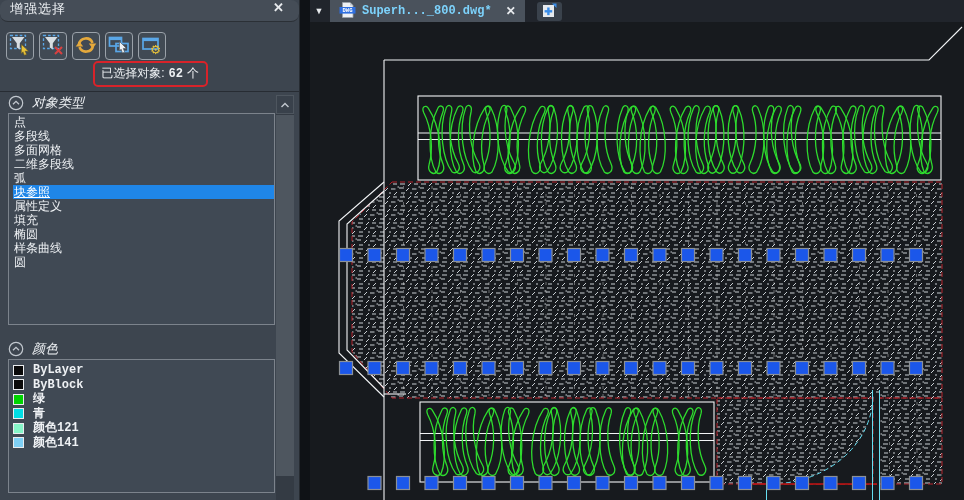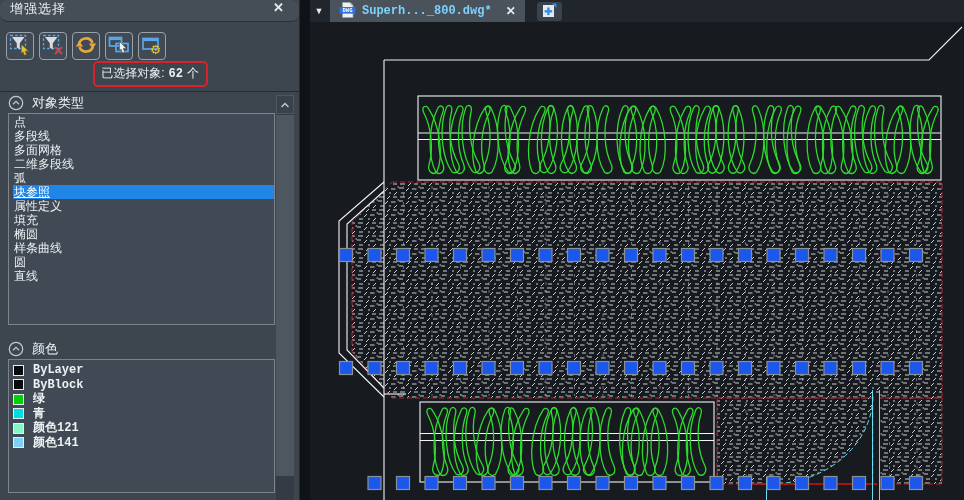--- a/index.html
+++ b/index.html
@@ -13,21 +13,21 @@
   .panel-title .ttl{flex:1;}
   .panel-close{font-size:13px;font-weight:bold;color:#e8ebee;cursor:default;padding:0 4px;}
   .toolbar{display:flex;gap:5px;padding:10px 0 0 6px;height:38px;}
   .tbtn{width:28px;height:28px;border:1px solid #9aa1a9;border-radius:4px;background:#414a54;
         display:flex;align-items:center;justify-content:center;}
   .sel-row{padding:1px 0 0 2px;height:26px;text-align:center;}
   .sel-box{display:inline-flex;align-items:center;border:2px solid #d8232a;border-radius:5px;
            padding:2px 7px 3px 6px;gap:4px;background:transparent;}
   .mono{font-family:"Liberation Mono",monospace;font-weight:bold;}
   .sep{border-top:1px solid #272c33;margin:5px 0 0 0;}
-  .section-header{display:flex;align-items:center;gap:8px;padding:4px 8px 3px 8px;height:21px;font-size:13px;}
+  .section-header{display:flex;align-items:center;gap:8px;padding:4px 8px 3px 8px;height:21px;font-size:13px;font-style:italic;}
   .chev-circle{width:16px;height:16px;display:inline-flex;}
   .listbox{margin:0 24px 0 8px;background:#404954;border:1px solid #7c838c;overflow:hidden;
            padding:1px 0 0 4px;line-height:14px;font-size:12px;}
   #objectTypeList{height:212px;}
   #colorList{height:134px;padding-top:3px;}
   .li{height:14px;white-space:nowrap;padding-left:1px;margin-right:-4px;}
   .li.sel{background:#1f86e8;color:#ffffff;text-decoration:underline;}
   .color-li{display:flex;align-items:center;gap:9px;height:14px;margin-bottom:0.5px;}
   .swatch{width:11px;height:11px;border:1px solid #e9ecef;flex:0 0 auto;}
   .color-lbl{font-family:"Liberation Mono",monospace;font-weight:bold;font-size:12px;}
@@ -123,21 +123,20 @@
         <div class="li">多段线</div>
         <div class="li">多面网格</div>
         <div class="li">二维多段线</div>
         <div class="li">弧</div>
         <div class="li sel">块参照</div>
         <div class="li">属性定义</div>
         <div class="li">填充</div>
         <div class="li">椭圆</div>
         <div class="li">样条曲线</div>
         <div class="li">圆</div>
-        <div class="li">直线</div>
       </div>
 
     <div class="section-header" style="margin-top:13px">
       <span class="chev-circle">
         <svg width="16" height="16" viewBox="0 0 16 16">
             <circle cx="8" cy="8" r="6.7" fill="none" stroke="#c2c8cf" stroke-width="1.2"></circle>
             <polyline points="5,9.3 8,6.3 11,9.3" fill="none" stroke="#c2c8cf" stroke-width="1.3"></polyline>
           </svg>
       </span>
       <span>颜色</span>

